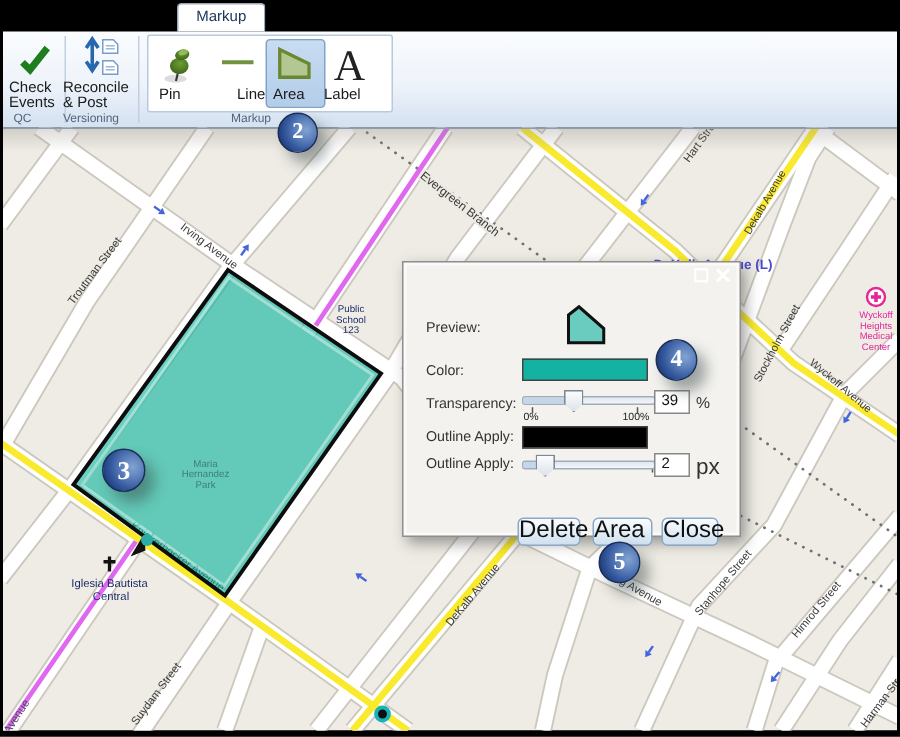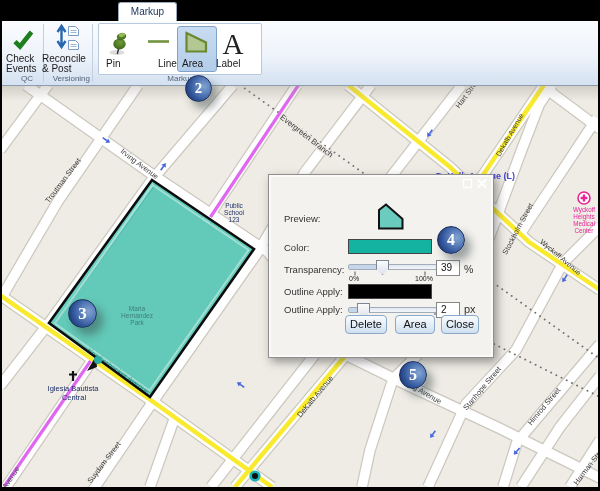--- a/index.html
+++ b/index.html
@@ -1,35 +1,35 @@
 <!DOCTYPE html>
 <html><head><meta charset="utf-8">
 <style>
 html,body{margin:0;padding:0}
 body{width:600px;height:491px;font-family:"Liberation Sans",sans-serif;overflow:hidden;background:#000}
 #app{position:absolute;left:0;top:0;width:600px;height:491px;background:#000}
 #tabs{position:absolute;left:2px;top:2px;width:596px;height:19px;background:linear-gradient(#e9eff8,#d8e2f1);border-bottom:1px solid #98a8bf}
 .tab{position:absolute;top:0;height:19px;line-height:20px;font-size:10px;color:#1e3a5f;text-align:center}
 #tabrev{position:absolute;left:118px;top:2px;width:57px;height:18px;background:#fff;border:1px solid #9aa8bc;border-bottom:none;border-radius:3px 3px 0 0;line-height:18px;font-size:10px;color:#17325a;text-align:center}
 #ribbon{position:absolute;left:2px;top:21px;width:596px;height:64px;background:linear-gradient(180deg,#fafcfe 0%,#eef3fa 55%,#dfe9f5 80%,#d4e1f0 100%);border-bottom:1px solid #8e9cae}
-.glabel{position:absolute;font-size:8px;color:#53647a;text-align:right}
+.glabel{position:absolute;font-size:8px;color:#53647a;text-align:left}
 .btext{position:absolute;font-size:10px;color:#1a1a1a;line-height:10px}
 .vsep{position:absolute;top:3px;height:58px;width:1px;background:#c2cfe0}
 #mkbox{position:absolute;left:96px;top:2px;width:162px;height:50px;background:#fff;border:1px solid #b9c9dd;border-radius:2px}
 #areabtn{position:absolute;left:175px;top:5px;width:38px;height:44px;background:linear-gradient(#c8dcf2,#b3cde9);border:1px solid #7fa3cb;border-radius:3px}
 #dlg{position:absolute;left:268px;top:174px;width:224px;height:182px;background:#f3f2ef;border:1px solid #8f8f8f;box-shadow:inset 0 0 0 2px #fbfaf8, 3px 4px 9px rgba(60,60,60,.5)}
 #dlgtitle{position:absolute;left:0;top:0;width:100%;height:15px;background:linear-gradient(#484848,#353535);color:#f2f2f2;font-size:11px;line-height:15px;padding-left:8px;box-sizing:border-box}
 .dlab{position:absolute;left:15px;font-size:9.5px;color:#333}
 .swatch{position:absolute;left:79px;width:82px;height:13px;border:1px solid #444}
 .track{position:absolute;left:79px;width:87px;height:4px;background:linear-gradient(#dfe7f1,#f3f6fa);border:1px solid #a3adb9;border-radius:2px}
 .vbox{position:absolute;width:18px;height:14px;background:#fff;border:1px solid #888;font-size:10px;color:#111;padding-left:4px;line-height:14px}
 .fillL{position:absolute;left:0;top:0;height:4px;background:#c6d6ea}
 .thumb{position:absolute;top:-5px;width:11px;height:13px;background:linear-gradient(#fbfcfd,#dde3ea);border:1px solid #7c8796;clip-path:polygon(0 0,100% 0,100% 60%,50% 100%,0 60%);}
 .pct{position:absolute;font-size:7px;color:#222}
-.dbtn{position:absolute;top:140px;height:17px;background:linear-gradient(#fafcfe,#cfe0f0);border:1px solid #8aa8c8;border-radius:4px;font-size:11px;color:#111;text-align:center;line-height:16px}
+.dbtn{position:absolute;top:170px;height:17px;background:linear-gradient(#fafcfe,#cfe0f0);border:1px solid #8aa8c8;border-radius:4px;font-size:16px;color:#111;line-height:16px}
 .ball{position:absolute;border-radius:50%;background:radial-gradient(circle at 72% 42%,#82a3d2 0%,#5c80bb 30%,#31549a 62%,#142c64 95%);border:1.5px solid #1b2f55;box-shadow:6px 7px 9px rgba(50,65,65,.45);color:#fff;font-family:"Liberation Serif",serif;font-weight:bold;text-align:center}
 </style></head>
 <body>
 <div id="app">
 <svg id="map" width="596" height="402" viewBox="2 85 596 402" style="position:absolute;left:2px;top:85px">
 <rect x="2" y="85" width="596" height="402" fill="#efece5"></rect>
 <g fill="none" stroke="#ccc8bf" stroke-width="12">
 <path d="M26,85 L153,175 L256,244 L268,252 L348,356 L405,384 L501,429 L600,478"></path>
 <path d="M348,85 L450,167 L487,203 L529,242 L600,290"></path>
 <path d="M0,295 L152,401 L272,487"></path>
@@ -236,21 +236,21 @@
   <div class="vbox" style="left:167px;top:85px">39</div>
   <div class="dlab" style="left:195px;top:88px;font-size:10.5px">%</div>
   <div class="dlab" style="top:111px">Outline Apply:</div>
   <div class="swatch" style="top:109px;background:#000"></div>
   <div class="dlab" style="top:129px">Outline Apply:</div>
   <div class="track" style="top:132px">
         <div class="fillL" style="width:12px"></div>
         <div class="thumb" style="left:8px"></div>
       </div>
   <div class="vbox" style="left:167px;top:127px">2</div>
-  <div class="dlab" style="left:195px;top:128px;font-size:11px">px</div>
+  <div class="dlab" style="left:195px;top:128px;font-size:15px">px</div>
   <div class="dbtn" style="left:76px;width:40px">Delete</div>
   <div class="dbtn" style="left:126px;width:38px">Area</div>
   <div class="dbtn" style="left:172px;width:36px">Close</div>
 </div>
 <div class="ball" style="left:185px;top:75px;width:25px;height:25px;font-size:15px;line-height:25px">2</div>
 <div class="ball" style="left:68px;top:299px;width:27px;height:27px;font-size:17px;line-height:27px">3</div>
 <div class="ball" style="left:437px;top:226px;width:26px;height:26px;font-size:16px;line-height:26px">4</div>
 <div class="ball" style="left:399px;top:361px;width:26px;height:26px;font-size:16px;line-height:26px">5</div>
 </div>
 

